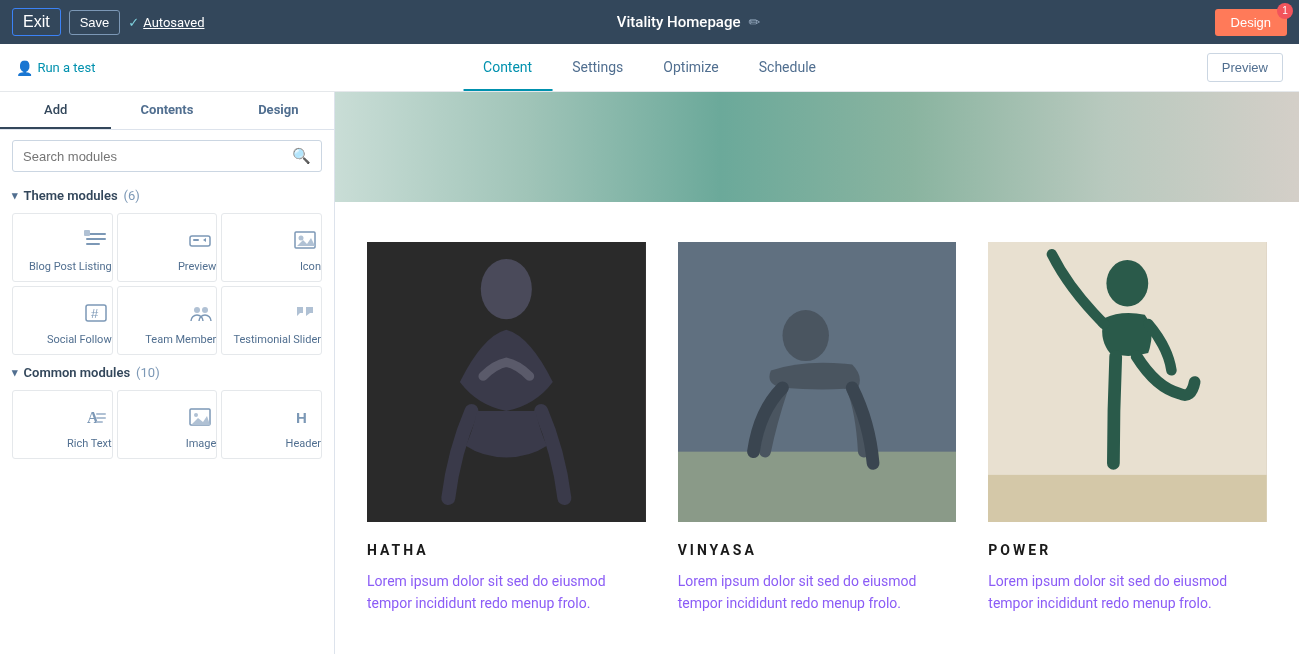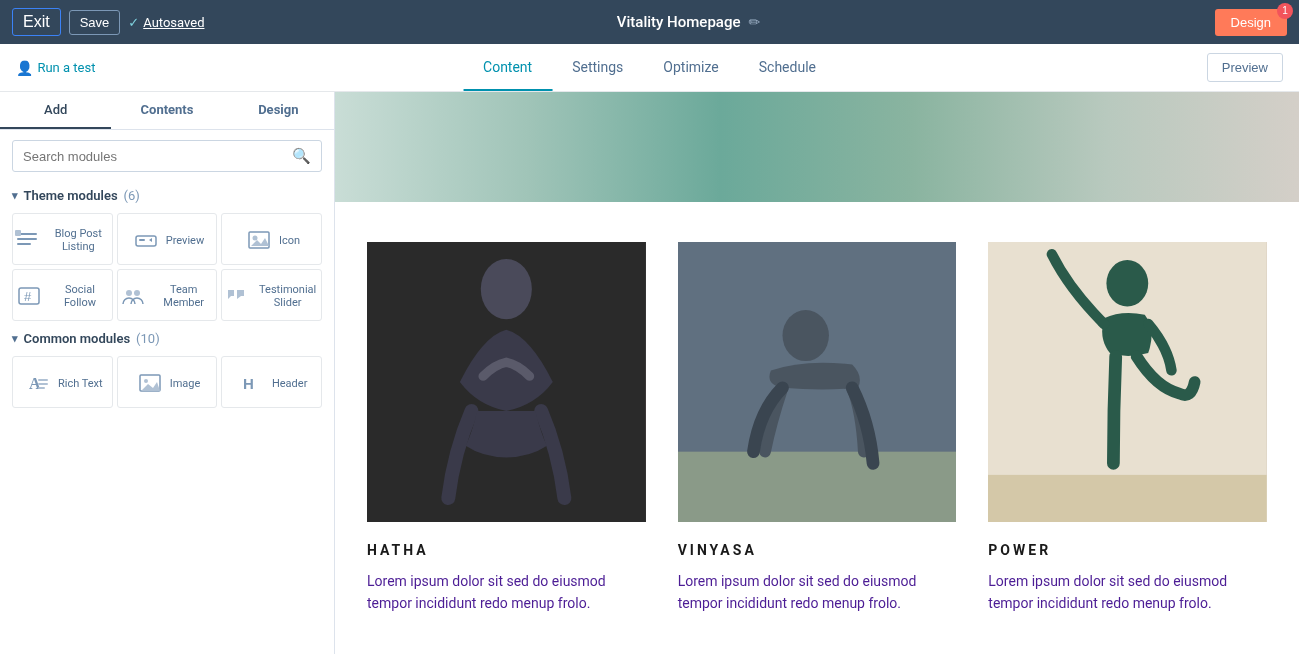--- a/index.html
+++ b/index.html
@@ -96,21 +96,21 @@
     .modules-scroll { overflow-y: auto; flex: 1; padding-bottom: 10px; }
     .section-header {
       display: flex; align-items: center; gap: 6px;
       padding: 6px 12px; font-size: 13px; font-weight: 600; color: #33475b;
       cursor: pointer;
     }
     .section-header .chevron { color: #516f90; font-size: 11px; }
     .section-header .count { color: #7c98b6; font-weight: 400; }
     .modules-grid { display: grid; grid-template-columns: repeat(3, 1fr); gap: 4px; padding: 4px 12px; }
     .module-item {
-      display: flex; flex-direction: row; align-items: center; justify-content: center;
+      display: flex; flex-direction: column; align-items: flex-end; justify-content: center;
       padding: 10px 0 8px; border: 1px solid #e5e8eb; border-radius: 3px;
       cursor: pointer; background: #fff; font-size: 11px; color: #516f90; text-align: center; gap: 4px;
     }
     .module-icon {
       width: 32px; height: 32px; display: flex; align-items: center; justify-content: center;
       color: #7c98b6; font-size: 18px; position: relative;
     }
     .module-label { font-size: 11px; color: #516f90; }
 
     
@@ -132,21 +132,21 @@
       width: 100%; height: 280px; object-fit: cover; background: #ccc;
       border-radius: 0; overflow: hidden; margin-bottom: 20px;
     }
     .yoga-img-hatha { background: linear-gradient(160deg, #2c2c2c 0%, #4a4a4a 40%, #6b5a5a 70%, #3a3a3a 100%); }
     .yoga-img-vinyasa { background: linear-gradient(160deg, #5a6e7a 0%, #7a8e9a 30%, #9aaea0 60%, #7a8a88 100%); }
     .yoga-img-power { background: linear-gradient(160deg, #e8e0d0 0%, #d4c8b8 30%, #c0b8a8 60%, #e0d8c8 100%); }
     .yoga-card-title {
       font-size: 14px; font-weight: 700; color: #1a1a1a;
       letter-spacing: 3px; text-transform: uppercase; margin-bottom: 12px;
     }
-    .yoga-card-desc { font-size: 14px; color: #4c1d95; line-height: 1.6; }
+    .yoga-card-desc { font-size: 14px; color: #8b5cf6; line-height: 1.6; }
   </style>
 </head>
 <body>
 
 <div class="top-bar">
   <div class="top-bar-left">
     <button class="btn-exit">Exit</button>
     <button class="btn-save">Save</button>
     <span class="autosaved">
       <span class="check">✓</span>

